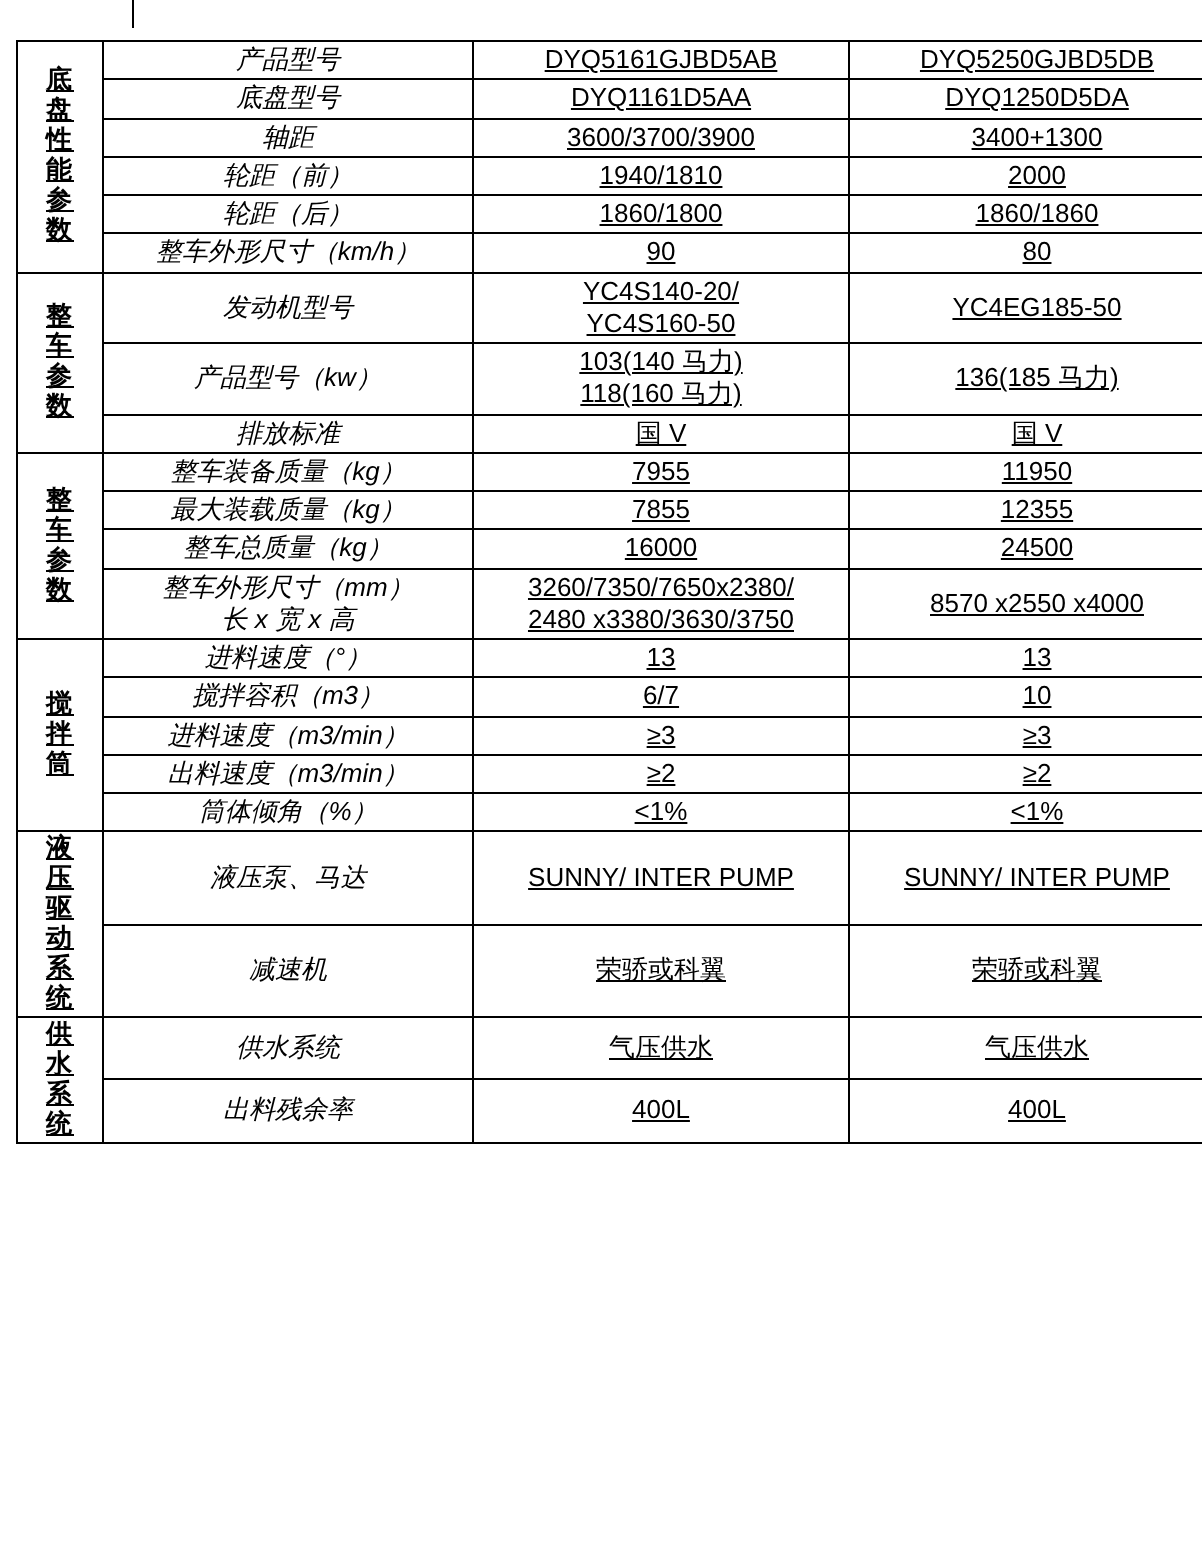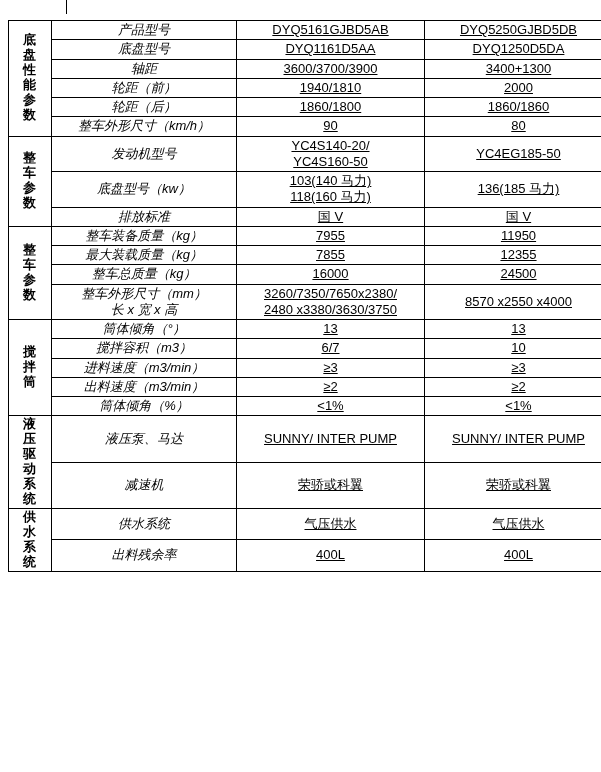--- a/index.html
+++ b/index.html
@@ -43,20 +43,21 @@
     padding: 1px 2px;
     font-size: 13px;
     line-height: 1.25;
   }
   td.group {
     width: 38px;
     font-weight: bold;
     font-size: 14px;
     letter-spacing: 1px;
     padding: 2px 1px;
+    text-decoration: underline;
   }
   td.group .vtext {
     display: block;
     width: 16px;
     margin: 0 auto;
     word-break: break-all;
     line-height: 1.15;
   }
   td.label {
     width: 180px;
@@ -120,21 +121,21 @@
             <span class="vtext">整车参数</span>
           </td>
         <td class="label">发动机型号</td>
         <td class="val two-line">
           <div>YC4S140-20/</div>
           <div>YC4S160-50</div>
         </td>
         <td class="val">YC4EG185-50</td>
       </tr>
       <tr>
-        <td class="label">底盘型号（kw）</td>
+        <td class="label">产品型号（kw）</td>
         <td class="val two-line">
           <div>103(140 马力)</div>
           <div>118(160 马力)</div>
         </td>
         <td class="val">136(185 马力)</td>
       </tr>
       <tr>
         <td class="label">排放标准</td>
         <td class="val">国 V</td>
         <td class="val">国 V</td>
@@ -167,21 +168,21 @@
           <div>3260/7350/7650x2380/</div>
           <div>2480 x3380/3630/3750</div>
         </td>
         <td class="val">8570 x2550 x4000</td>
       </tr>
 
       <tr>
         <td class="group" rowspan="5">
             <span class="vtext">搅拌筒</span>
           </td>
-        <td class="label">筒体倾角（°）</td>
+        <td class="label">进料速度（°）</td>
         <td class="val">13</td>
         <td class="val">13</td>
       </tr>
       <tr>
         <td class="label">搅拌容积（m3）</td>
         <td class="val">6/7</td>
         <td class="val">10</td>
       </tr>
       <tr>
         <td class="label">进料速度（m3/min）</td>

